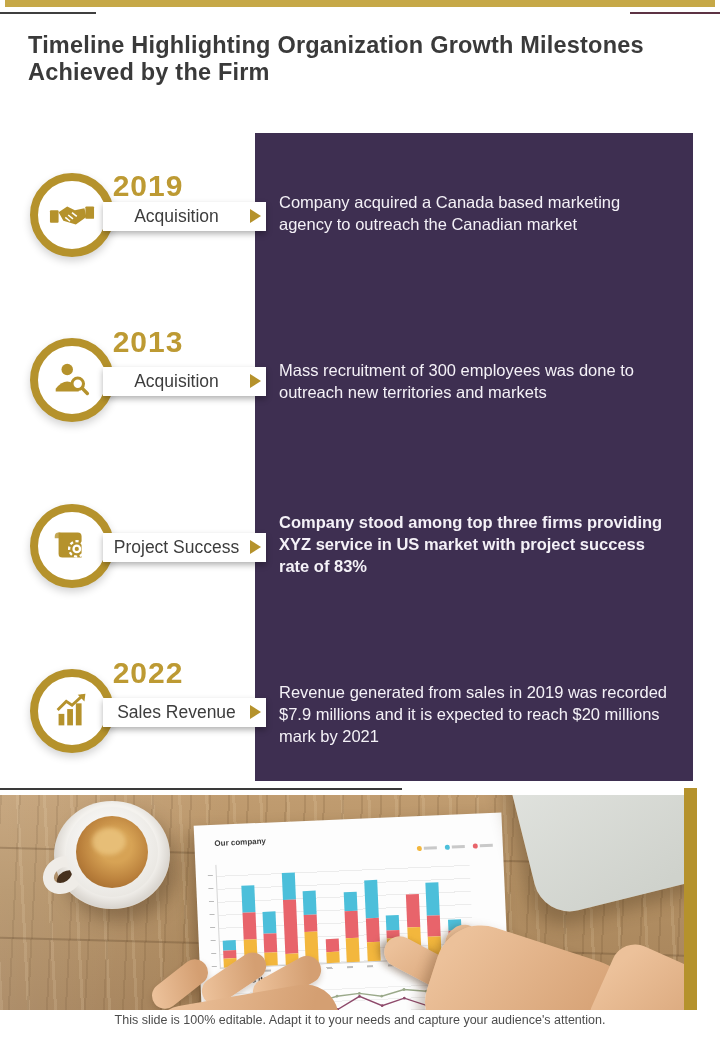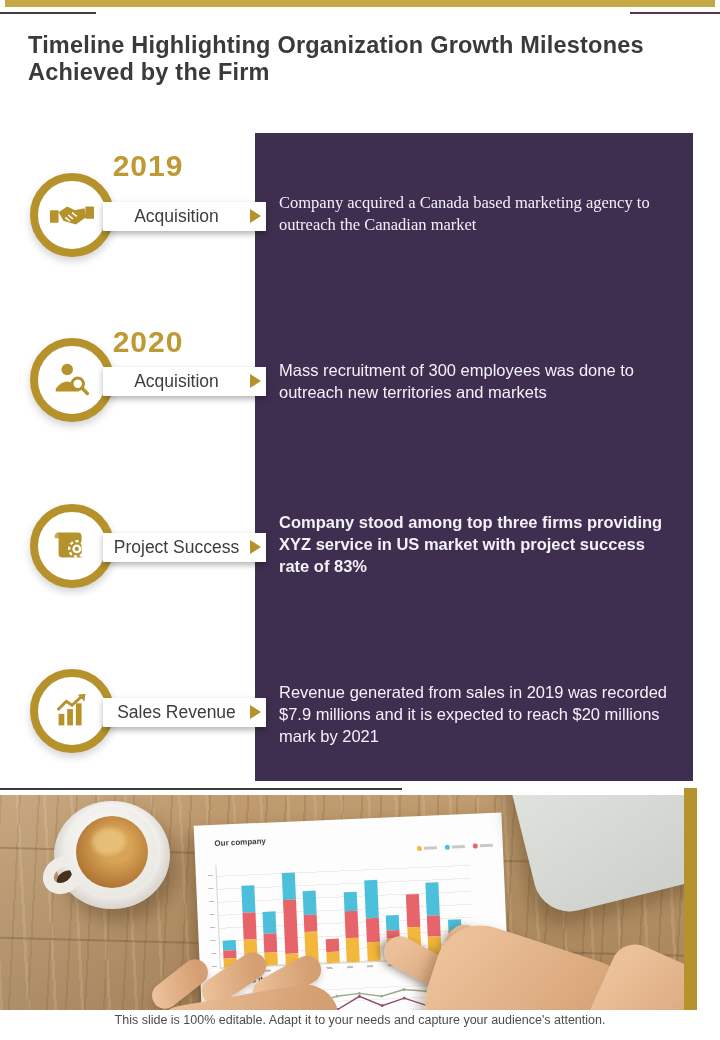--- a/index.html
+++ b/index.html
@@ -27,23 +27,23 @@
   .year{position:absolute;left:88px;width:120px;text-align:center;font-size:30px;font-weight:700;
         color:#bd9a33;letter-spacing:1px;z-index:1;}
   .labelbar{position:absolute;left:103px;width:163px;height:29px;background:#ffffff;
             box-shadow:0 3px 6px rgba(0,0,0,.30);display:flex;align-items:center;justify-content:center;z-index:3;}
   .labelbar .txt{font-size:17.5px;color:#3d3d3d;padding-right:16px;white-space:nowrap;}
   .labelbar .arrow{position:absolute;right:5px;top:7px;width:0;height:0;
             border-left:11px solid #b5922c;border-top:7px solid transparent;border-bottom:7px solid transparent;}
   .desc{position:absolute;left:279px;font-size:16.5px;color:#f4f1f7;line-height:1.33;z-index:2;}
 
   .c1{top:173px;} .c2{top:338px;} .c3{top:504px;} .c4{top:669px;}
-  .y1{top:149px;} .y2{top:325px;} .y3{top:491px;} .y4{top:656px;}
+  .y1{top:169px;} .y2{top:325px;} .y3{top:491px;} .y4{top:656px;}
   .b1{top:202px;} .b2{top:367px;} .b3{top:533px;} .b4{top:698px;}
-  .d1{top:192px;width:372px;font-family:Liberation Serif, serif;} .d2{top:360px;width:396px;} .d3{top:512px;width:392px;font-weight:bold;} .d4{top:682px;width:406px;}
+  .d1{top:192px;width:372px;} .d2{top:360px;width:396px;} .d3{top:512px;width:392px;font-weight:bold;} .d4{top:682px;width:406px;}
 
   
   .pre-photo-line{position:absolute;left:0;top:788px;width:402px;height:2px;background:#3a3a3a;}
 
   
   .photo{position:absolute;left:0;top:795px;width:684px;height:215px;overflow:hidden;}
   .wood{position:absolute;inset:0;background:
         linear-gradient(100deg, rgba(255,255,255,.12) 0%, rgba(255,255,255,0) 32%),
         repeating-linear-gradient(93deg, rgba(101,72,40,.17) 0 2px, rgba(0,0,0,0) 2px 19px),
         repeating-linear-gradient(87deg, rgba(255,235,200,.13) 0 3px, rgba(0,0,0,0) 3px 27px),
@@ -139,21 +139,21 @@
           <path d="M17 26.5 l5 4"></path>
       </g>
     </svg>
   </div>
   <div class="labelbar b1">
     <span class="txt">Acquisition</span>
     <span class="arrow"></span>
   </div>
   <div class="desc d1">Company acquired a Canada based marketing agency to outreach the Canadian market</div>
 
-  <div class="year y2">2020</div>
+  <div class="year y2">2013</div>
   <div class="circle c2">
     <svg viewBox="0 0 48 48">
       <g fill="#b5922c">
         <circle cx="19" cy="13" r="6"></circle>
         <path d="M7 33 q12 -15 24 0 l0 3 l-24 0 z"></path>
       </g>
       <circle cx="30" cy="28" r="6" fill="#ffffff" stroke="#b5922c" stroke-width="3.2"></circle>
       <path d="M34.5 32.5 L40 38" stroke="#b5922c" stroke-width="3.6" stroke-linecap="round"></path>
     </svg>
   </div>
@@ -171,20 +171,21 @@
       <circle cx="29" cy="27" r="4.6" fill="#ffffff"></circle>
       <circle cx="29" cy="27" r="2.2" fill="#b5922c"></circle>
     </svg>
   </div>
   <div class="labelbar b3">
     <span class="txt">Project Success</span>
     <span class="arrow"></span>
   </div>
   <div class="desc d3">Company stood among top three firms providing XYZ service in US market with project success rate of 83%</div>
 
+  <div class="year y4">2022</div>
   <div class="circle c4">
     <svg viewBox="0 0 48 48">
       <g fill="#b5922c">
         <rect x="10" y="27" width="6" height="12"></rect>
         <rect x="19" y="22" width="6" height="17"></rect>
         <rect x="28" y="16" width="6" height="23"></rect>
       </g>
       <path d="M9 23 L18 14 L24 18 L35 8" stroke="#b5922c" stroke-width="3" fill="none"></path>
       <path d="M30 7 l8 -1 l-1 8 z" fill="#b5922c"></path>
     </svg>

